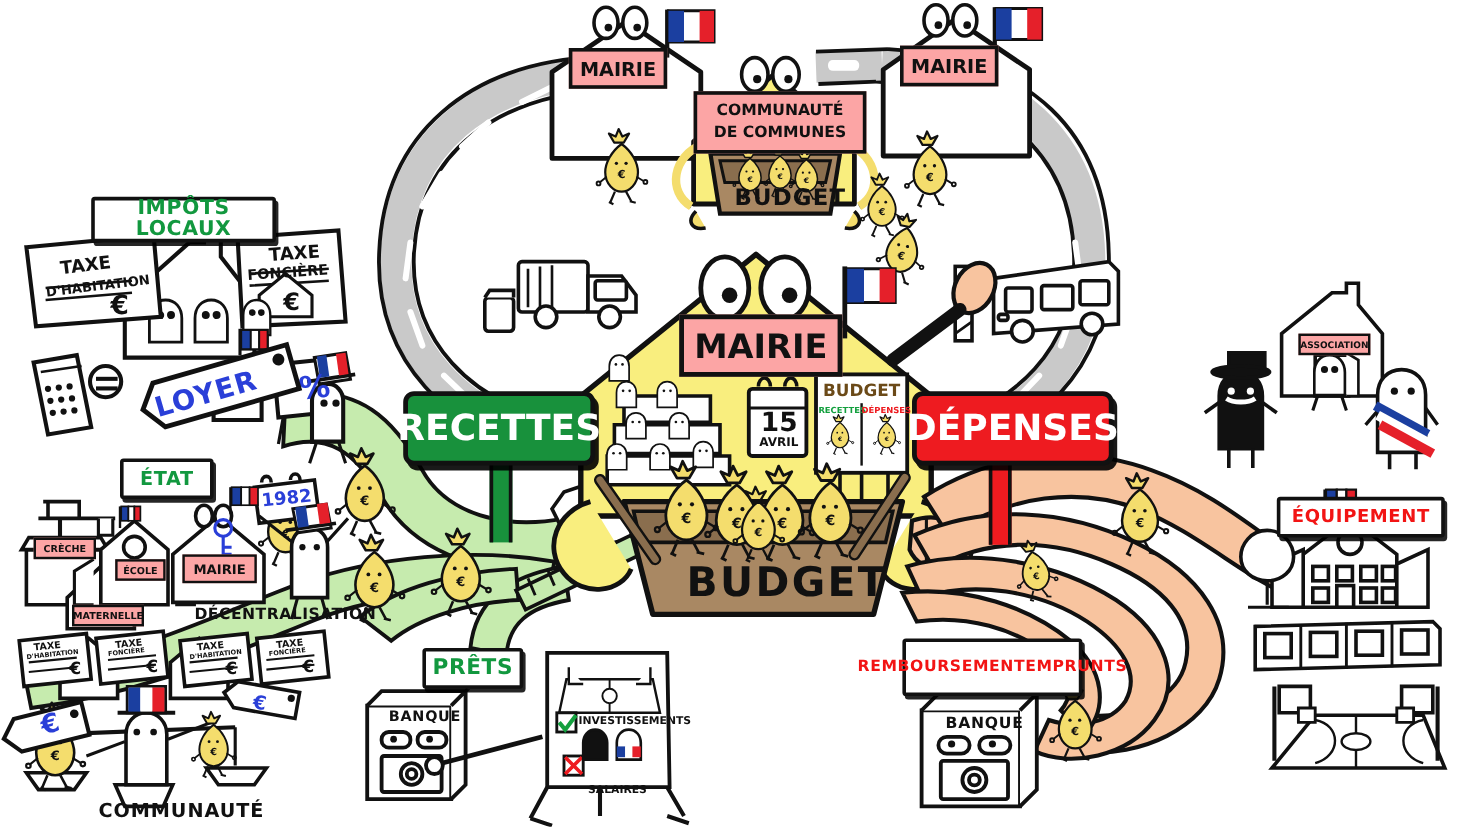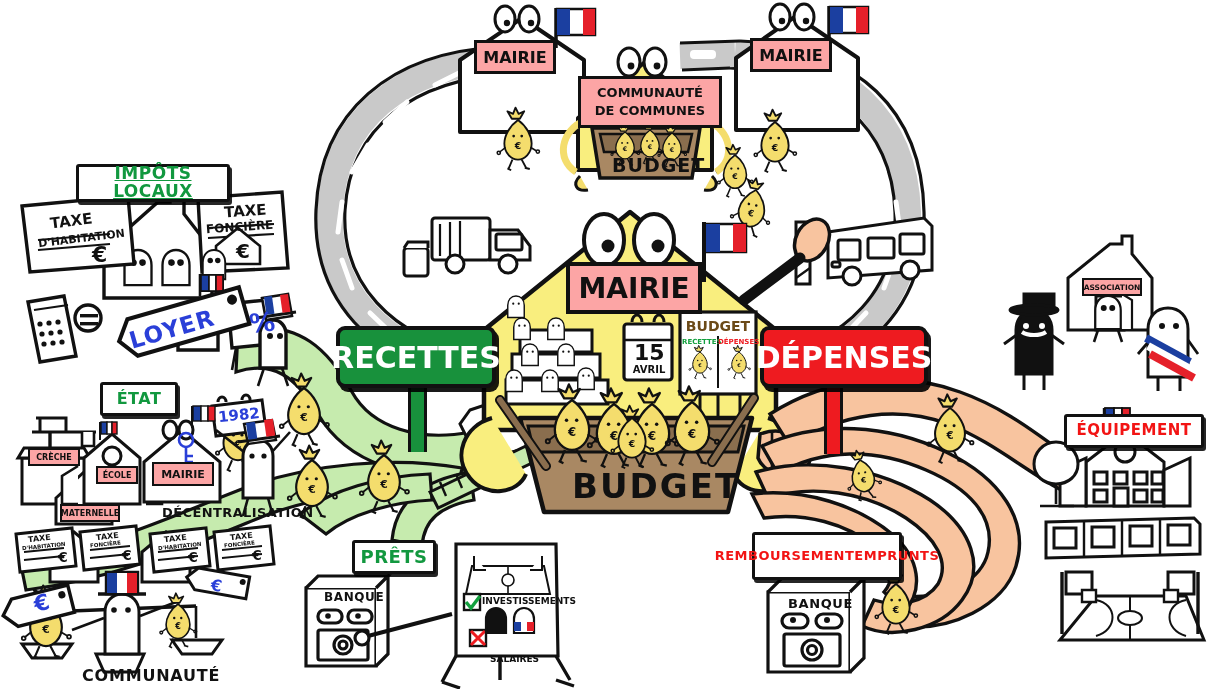--- a/index.html
+++ b/index.html
@@ -714,21 +714,21 @@
 <div class="post" style="left:408px;top:380px;height:72px;"></div>
 <div class="sign recettes" style="left:336px;top:326px;width:152px;height:54px;font-size:30px;">
   <span>RECETTES</span>
 </div>
 
 <div class="post red" style="left:824px;top:382px;height:72px;"></div>
 <div class="sign depenses" style="left:760px;top:326px;width:160px;height:54px;font-size:30px;">
   <span>DÉPENSES</span>
 </div>
 
-<div class="lbl green" style="left:76px;top:164px;width:148px;height:32px;font-size:17px;text-decoration:underline;">
+<div class="lbl green" style="left:76px;top:164px;width:148px;height:32px;font-size:17px;">
   <span>IMPÔTS LOCAUX</span>
 </div>
 <div class="tinytxt" style="left:50px;top:212px;font-size:15px;transform:rotate(-7deg);">
   <span>TAXE</span>
 </div>
 <div class="tinytxt" style="left:38px;top:232px;font-size:11px;transform:rotate(-7deg);">
   <span>D'HABITATION</span>
 </div>
 <div class="tinytxt" style="left:224px;top:202px;font-size:15px;transform:rotate(-4deg);">
   <span>TAXE</span>

